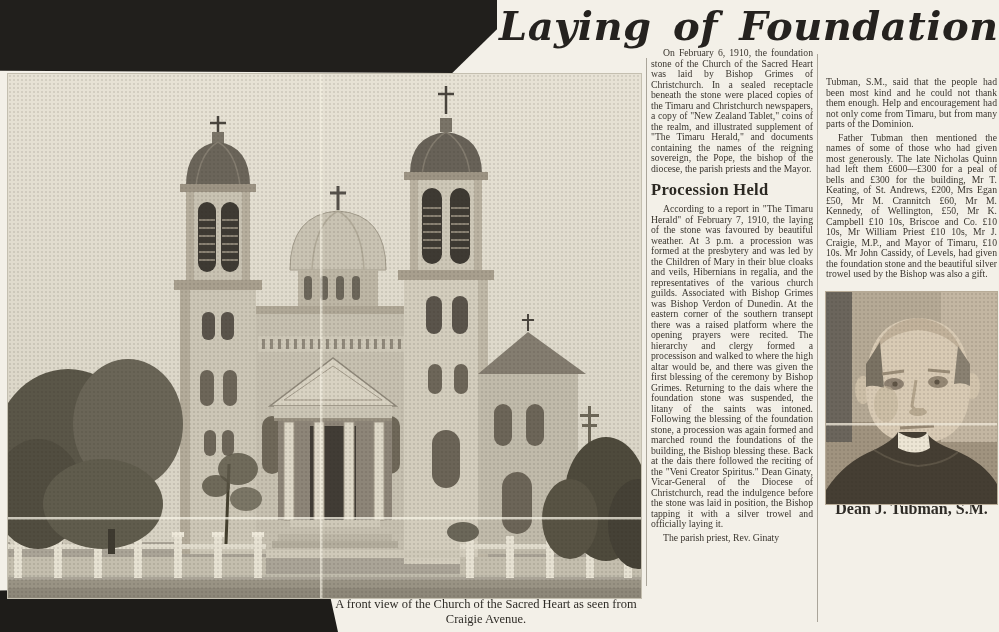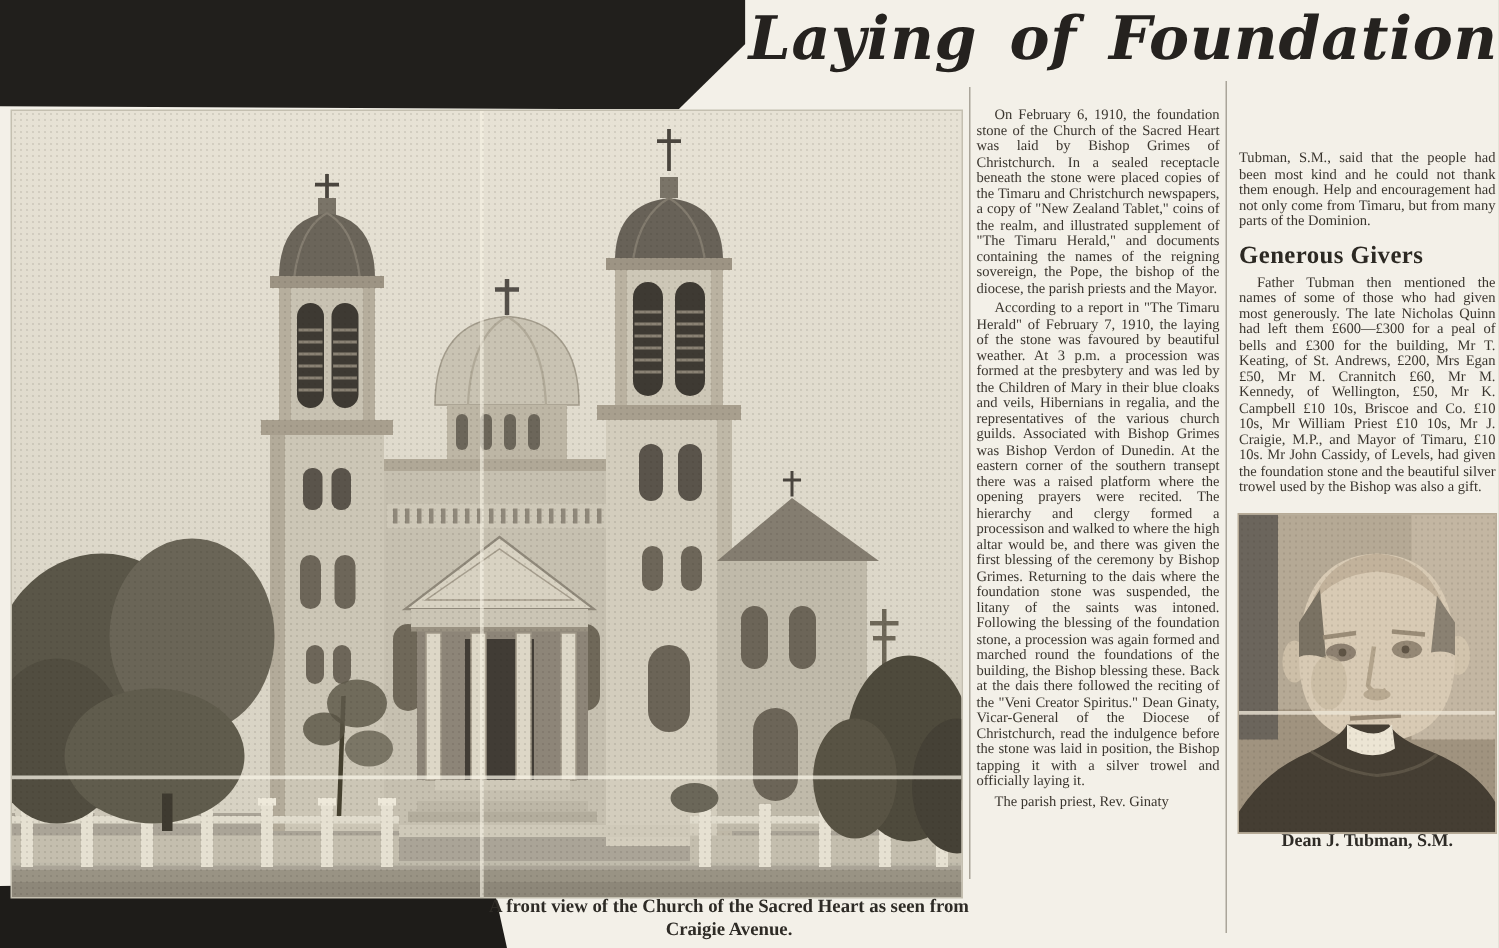--- a/index.html
+++ b/index.html
@@ -33,44 +33,44 @@
     position:absolute;left:8px;top:74px;width:633px;height:524px;
     background:#d9d4c6;outline:1px solid #c4bfb0;
   }
   .halftone{
     position:absolute;inset:0;pointer-events:none;
     background-image:radial-gradient(rgba(40,35,25,.10) 1px, transparent 1px);
     background-size:4px 4px;
   }
   .church-caption{
     position:absolute;left:320px;top:597px;width:332px;
-    text-align:center;font-weight:bold;font-size:12.5px;line-height:15px;
+    text-align:center;font-weight:normal;font-size:12.5px;line-height:15px;
     color:#2e2b26;
   }
   
   .rule{position:absolute;width:1px;background:rgba(110,103,90,.55);}
   .rule-a{left:646px;top:58px;height:528px;}
   .rule-b{left:817px;top:54px;height:568px;}
   
-  .col{position:absolute;top:72px;text-align:justify;font-size:9.7px;line-height:10.5px;color:#3a352e;}
+  .col{position:absolute;top:48px;text-align:justify;font-size:9.7px;line-height:10.5px;color:#3a352e;}
   .col1{left:651px;width:162px;}
   .col2{left:826px;width:171px;margin-top:29px;}
   .col p{margin:0 0 3px 0;}
   .col p.ind{text-indent:12px;}
   .col h2{
     font-size:16.5px;line-height:18px;margin:7px 0 5px 0;
     font-weight:bold;color:#2c2923;text-align:left;letter-spacing:.3px;
   }
   
   .portrait{
     position:relative;width:171px;height:212px;margin-top:12px;
     background:#a0937f;outline:1px solid #b7ab97;
   }
   .portrait-caption{
-    text-align:center;font-weight:bold;font-size:12px;margin-top:7px;color:#2e2b26;
+    text-align:center;font-weight:bold;font-size:16px;margin-top:7px;color:#2e2b26;
     text-indent:0 !important;
   }
 </style>
 </head>
 <body>
 
 <div class="mount-top"></div>
 <div class="mount-bottom"></div>
 
 <div class="headline">Laying of Foundation Stone</div>
@@ -299,27 +299,27 @@
   <div class="halftone"></div>
 </div>
 
 <div class="church-caption">A front view of the Church of the Sacred Heart as seen from Craigie Avenue.</div>
 
 <div class="rule rule-a"></div>
 <div class="rule rule-b"></div>
 
 <div class="col col1">
   <p class="ind">On February 6, 1910, the foundation stone of the Church of the Sacred Heart was laid by Bishop Grimes of Christchurch. In a sealed receptacle beneath the stone were placed copies of the Timaru and Christchurch newspapers, a copy of "New Zealand Tablet," coins of the realm, and illustrated supplement of "The Timaru Herald," and documents containing the names of the reigning sovereign, the Pope, the bishop of the diocese, the parish priests and the Mayor.</p>
+  <h2>Procession Held</h2>
   <p class="ind">According to a report in "The Timaru Herald" of February 7, 1910, the laying of the stone was favoured by beautiful weather. At 3 p.m. a procession was formed at the presbytery and was led by the Children of Mary in their blue cloaks and veils, Hibernians in regalia, and the representatives of the various church guilds. Associated with Bishop Grimes was Bishop Verdon of Dunedin. At the eastern corner of the southern transept there was a raised platform where the opening prayers were recited. The hierarchy and clergy formed a processison and walked to where the high altar would be, and there was given the first blessing of the ceremony by Bishop Grimes. Returning to the dais where the foundation stone was suspended, the litany of the saints was intoned. Following the blessing of the foundation stone, a procession was again formed and marched round the foundations of the building, the Bishop blessing these. Back at the dais there followed the reciting of the "Veni Creator Spiritus." Dean Ginaty, Vicar-General of the Diocese of Christchurch, read the indulgence before the stone was laid in position, the Bishop tapping it with a silver trowel and officially laying it.</p>
   <p class="ind">The parish priest, Rev. Ginaty</p>
 </div>
 
 <div class="col col2">
   <p>Tubman, S.M., said that the people had been most kind and he could not thank them enough. Help and encouragement had not only come from Timaru, but from many parts of the Dominion.</p>
-  <h2>Generous Givers</h2>
   <p class="ind">Father Tubman then mentioned the names of some of those who had given most generously. The late Nicholas Quinn had left them £600—£300 for a peal of bells and £300 for the building, Mr T. Keating, of St. Andrews, £200, Mrs Egan £50, Mr M. Crannitch £60, Mr M. Kennedy, of Wellington, £50, Mr K. Campbell £10 10s, Briscoe and Co. £10 10s, Mr William Priest £10 10s, Mr J. Craigie, M.P., and Mayor of Timaru, £10 10s. Mr John Cassidy, of Levels, had given the foundation stone and the beautiful silver trowel used by the Bishop was also a gift.</p>
 
   <div class="portrait">
     <svg width="171" height="212" viewBox="0 0 171 212" xmlns="http://www.w3.org/2000/svg">
       <rect x="0" y="0" width="171" height="212" fill="#a0937f"></rect>
       <rect x="26" y="0" width="146" height="130" fill="#b5a995"></rect>
       <rect x="115" y="0" width="57" height="150" fill="#c3b6a2"></rect>
       <rect x="0" y="0" width="26" height="150" fill="#6b655c"></rect>
 
       <ellipse cx="37" cy="98" rx="8" ry="14" fill="#cdbfa8"></ellipse>

